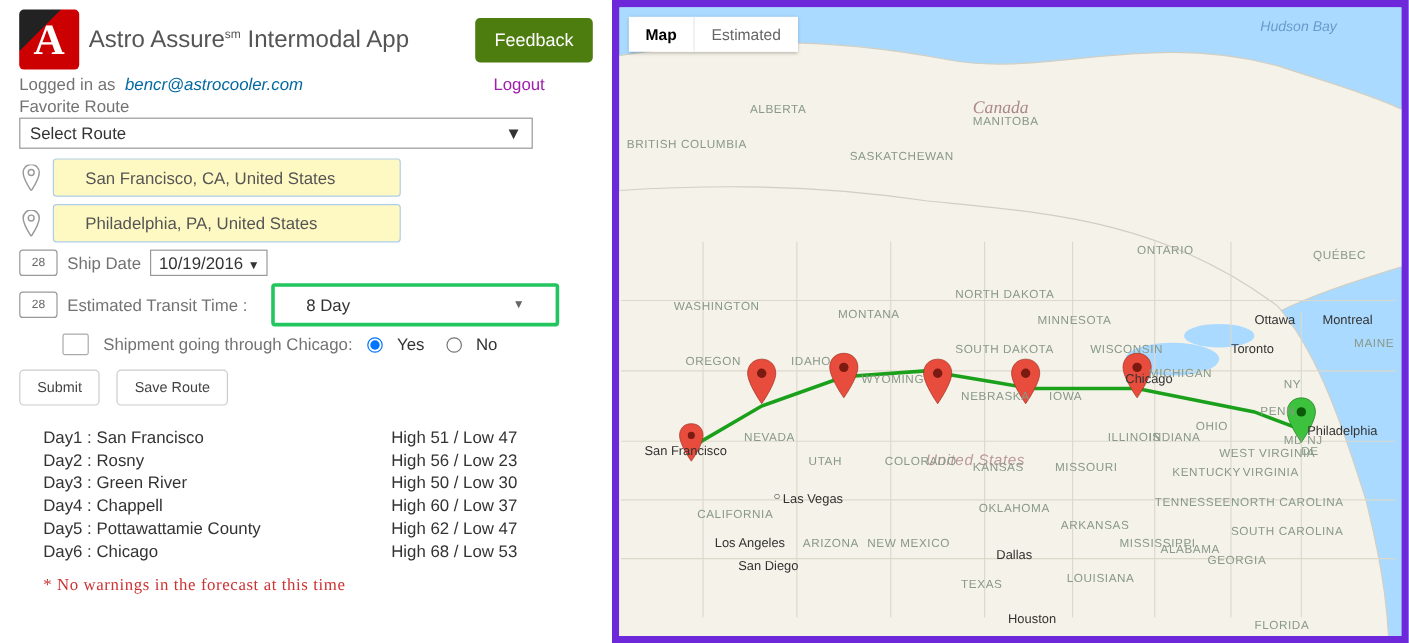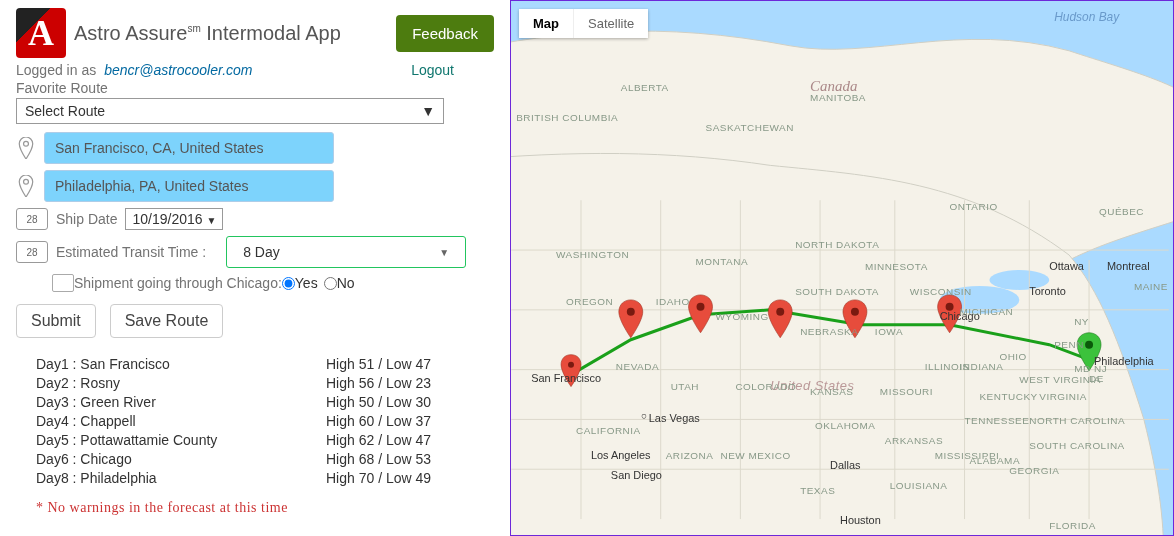--- a/index.html
+++ b/index.html
@@ -14,21 +14,21 @@
     width: 1174px;
     height: 536px;
   }
   .left-panel {
     width: 510px;
     padding: 8px 16px;
   }
   .right-panel {
     flex: 1;
     position: relative;
-    border: 1px solid #6d28d9;
+    border: 6px solid #6d28d9;
     background: #aadaff;
     overflow: hidden;
   }
   .header {
     display: flex;
     align-items: center;
     margin-bottom: 4px;
   }
   .logo {
     width: 50px;
@@ -59,21 +59,21 @@
     font-size: 15px;
     cursor: pointer;
   }
   .login-row {
     display: flex;
     align-items: center;
     gap: 8px;
     margin-bottom: 2px;
   }
   .login-row .email { font-style: italic; color: #0369a1; }
-  .logout-link { color: #0f766e; cursor: pointer; margin-left: auto; margin-right: 40px; }
+  .logout-link { color: #a21caf; cursor: pointer; margin-left: auto; margin-right: 40px; }
   .label { color: #737373; font-size: 14px; }
   .select-route {
     width: 428px;
     padding: 4px 8px;
     border: 1px solid #999;
     background: #fff;
     margin-top: 2px;
     margin-bottom: 8px;
     display: flex;
     justify-content: space-between;
@@ -90,23 +90,23 @@
     width: 20px;
     height: 28px;
     display: flex;
     align-items: center;
     justify-content: center;
     color: #999;
     font-size: 18px;
   }
   .location-input {
     width: 290px;
-    padding: 7px 10px;
+    padding: 7px 26px;
     border: 1px solid #aecde8;
-    background: #7dd3fc;
+    background: #fef9c3;
     border-radius: 3px;
     color: #555;
     font-size: 14px;
   }
   .cal-icon {
     width: 32px;
     height: 22px;
     border: 1px solid #999;
     border-radius: 3px;
     display: flex;
@@ -116,49 +116,49 @@
     color: #666;
   }
   .date-select {
     padding: 2px 6px;
     border: 1px solid #999;
     font-size: 14px;
     cursor: pointer;
   }
   .transit-select {
     width: 240px;
-    padding: 7px 16px;
-    border: 1px solid #22c55e;
+    padding: 7px 26px;
+    border: 3px solid #22c55e;
     border-radius: 3px;
     display:flex;
     justify-content: space-between;
     align-items:center;
     cursor: pointer;
     margin-left: 12px;
   }
   .radio-row {
     display: flex;
     align-items: center;
-    gap: 0;
+    gap: 12px;
     margin-bottom: 12px;
     padding-left: 36px;
   }
   .checkbox-icon {
     width: 22px; height: 18px;
     border: 1px solid #aaa;
     border-radius: 2px;
   }
   .btn {
     padding: 7px 14px;
     border: 1px solid #ccc;
     background: #fff;
     border-radius: 4px;
     cursor: pointer;
     margin-right: 10px;
-    font-size:16px;
+    font-size:12px;
     color:#444;
   }
   .forecast {
     margin-top: 18px;
     margin-left: 20px;
   }
   .forecast-row {
     display: flex;
     margin-bottom: 3px;
   }
@@ -294,33 +294,29 @@
           <span class="temp">High 60 / Low 37</span>
         </div>
       <div class="forecast-row">
           <span class="day">Day5 : Pottawattamie County</span>
           <span class="temp">High 62 / Low 47</span>
         </div>
       <div class="forecast-row">
           <span class="day">Day6 : Chicago</span>
           <span class="temp">High 68 / Low 53</span>
         </div>
-      <div class="forecast-row">
-          <span class="day">Day8 : Philadelphia</span>
-          <span class="temp">High 70 / Low 49</span>
-        </div>
     </div>
 
     <div class="warning">* No warnings in the forecast at this time</div>
   </div>
 
   <div class="right-panel">
     <div class="map-controls">
       <button class="map-btn active">Map</button>
-      <button class="map-btn">Satellite</button>
+      <button class="map-btn">Estimated</button>
     </div>
 
     <svg class="map-svg" viewBox="0 0 664 536">
 
       <rect x="0" y="0" width="664" height="536" fill="#aadaff"></rect>
 
       <path class="land" d="M-50,50 C50,30 150,20 280,45 C360,60 450,20 560,50 C620,70 700,90 700,120 L700,210 C640,230 600,240 560,260 C560,280 580,300 590,330 C600,370 620,430 640,480 L640,560 L-50,560 Z"></path>
       <path class="land" d="M-50,160 C60,150 160,150 260,165 C360,175 460,180 560,255 C590,290 610,340 635,420 C650,480 655,520 655,560 L-50,560 Z" fill="#f7f4ec" stroke="#ded9c8"></path>
 
       <ellipse cx="470" cy="300" rx="40" ry="14" fill="#aadaff"></ellipse>

